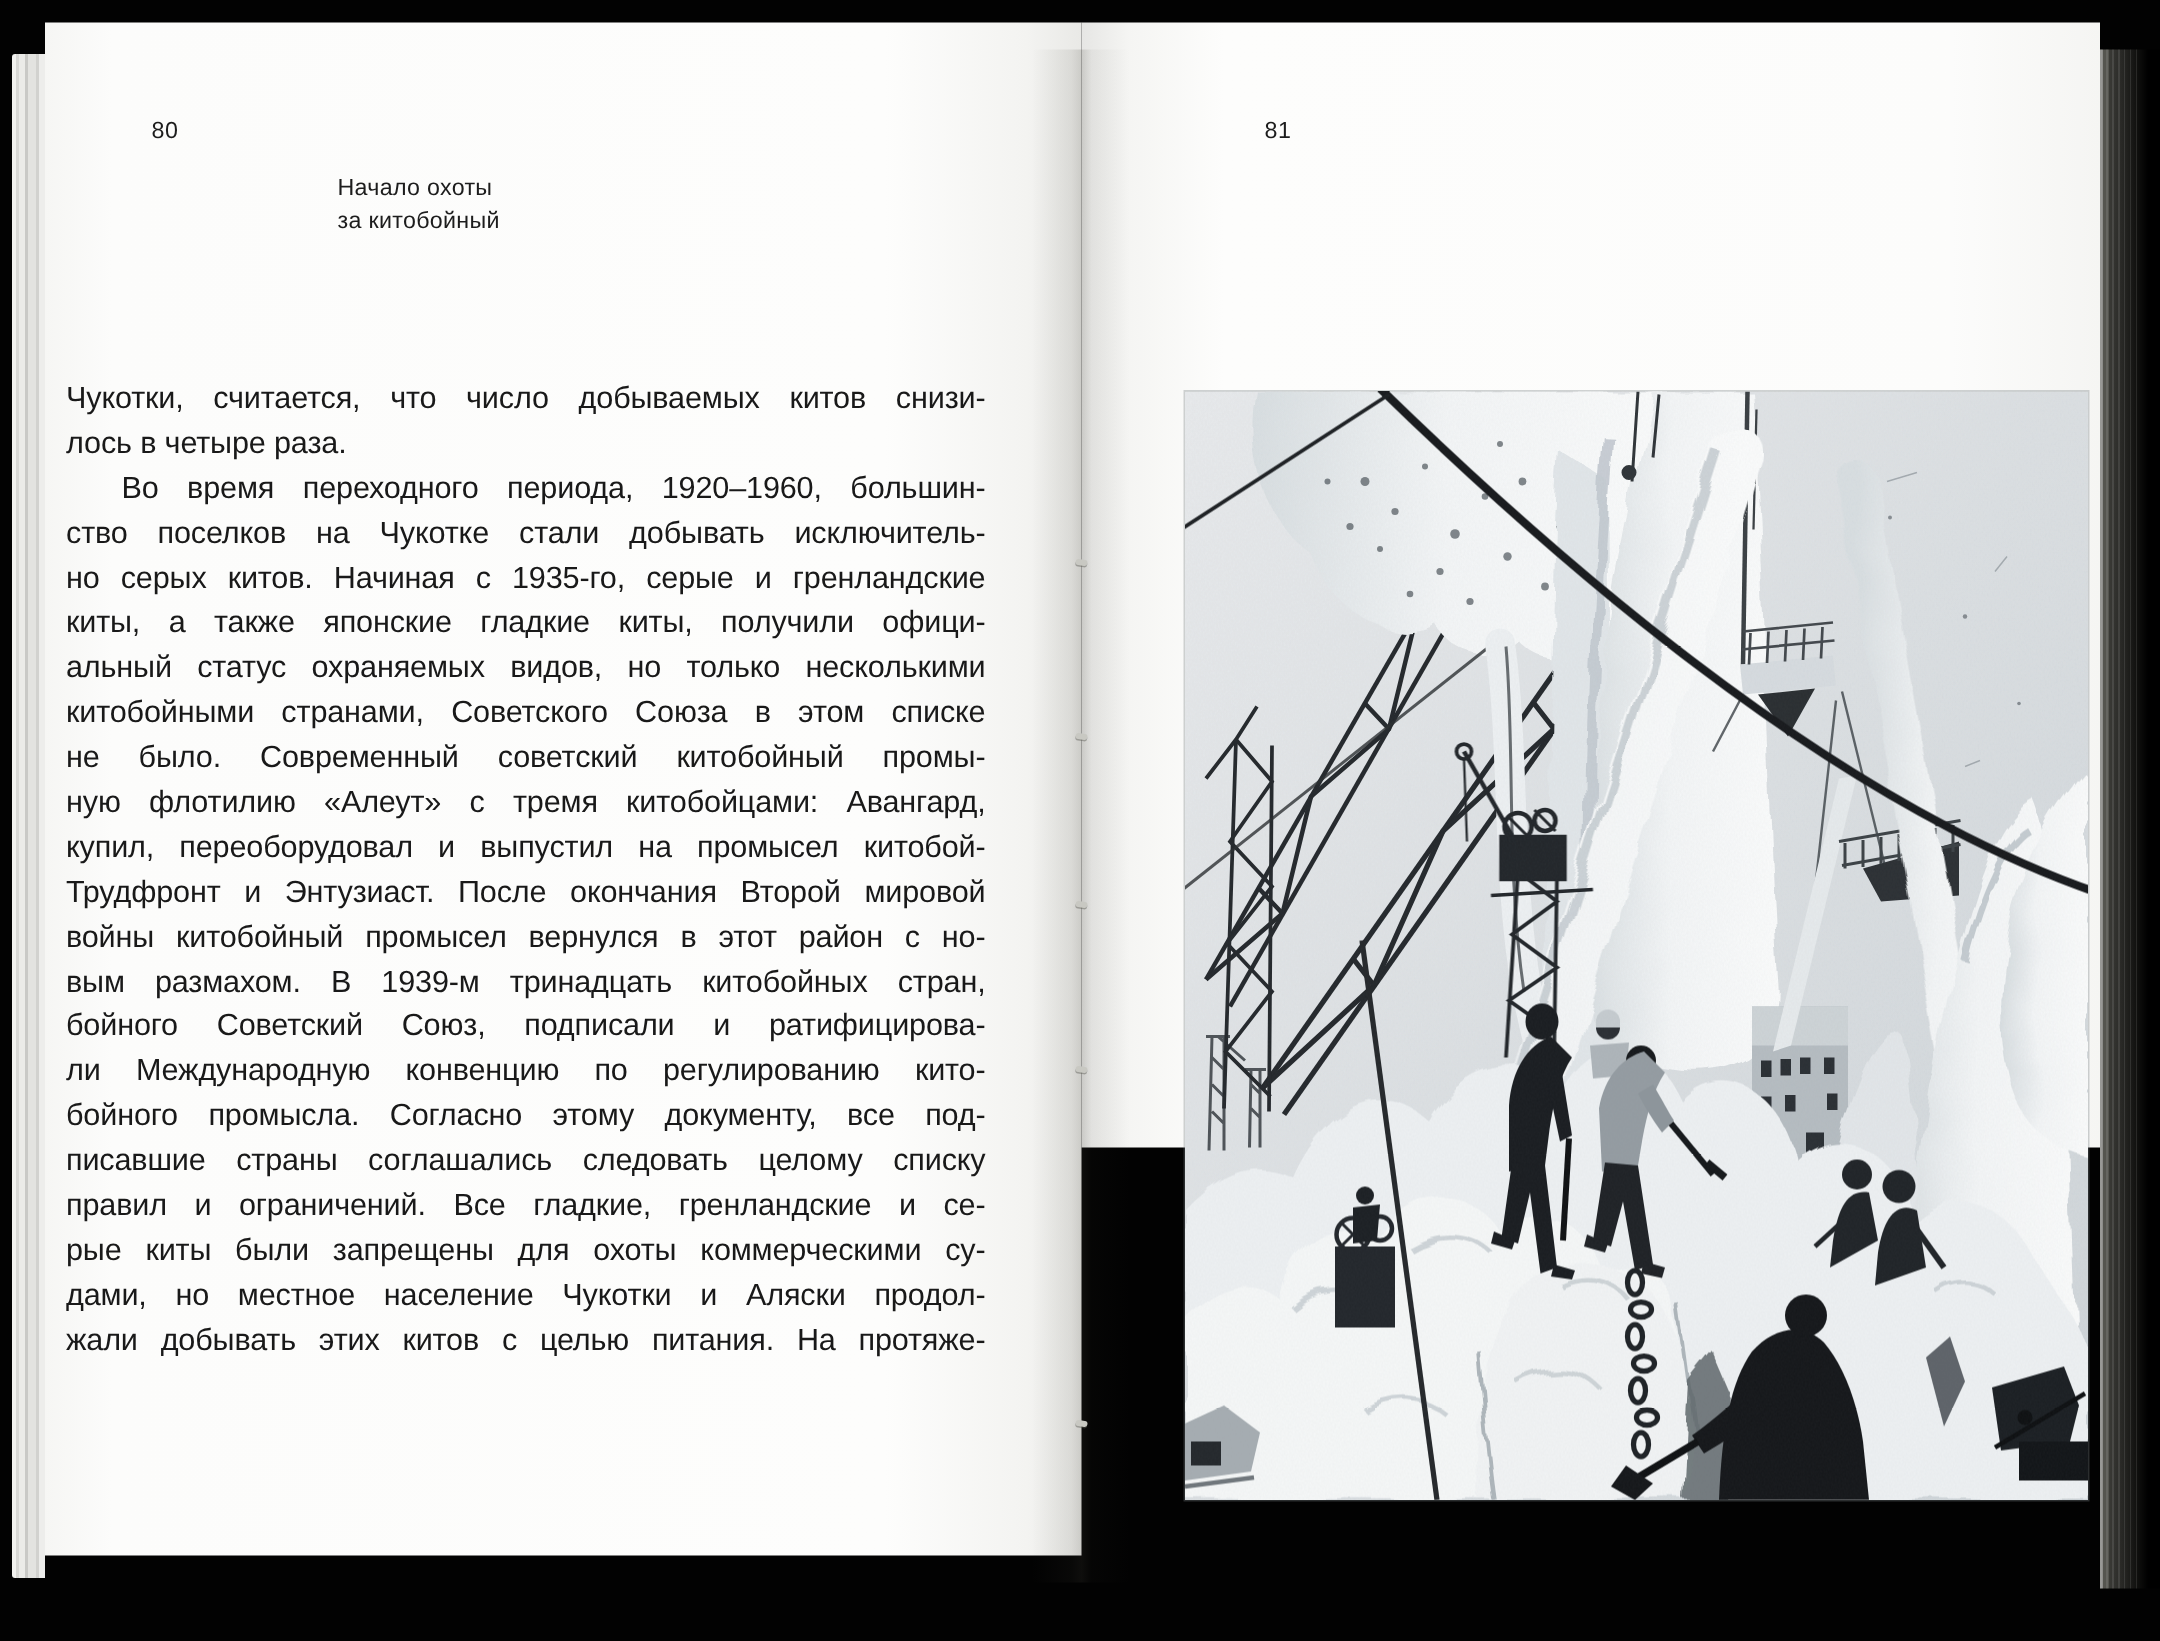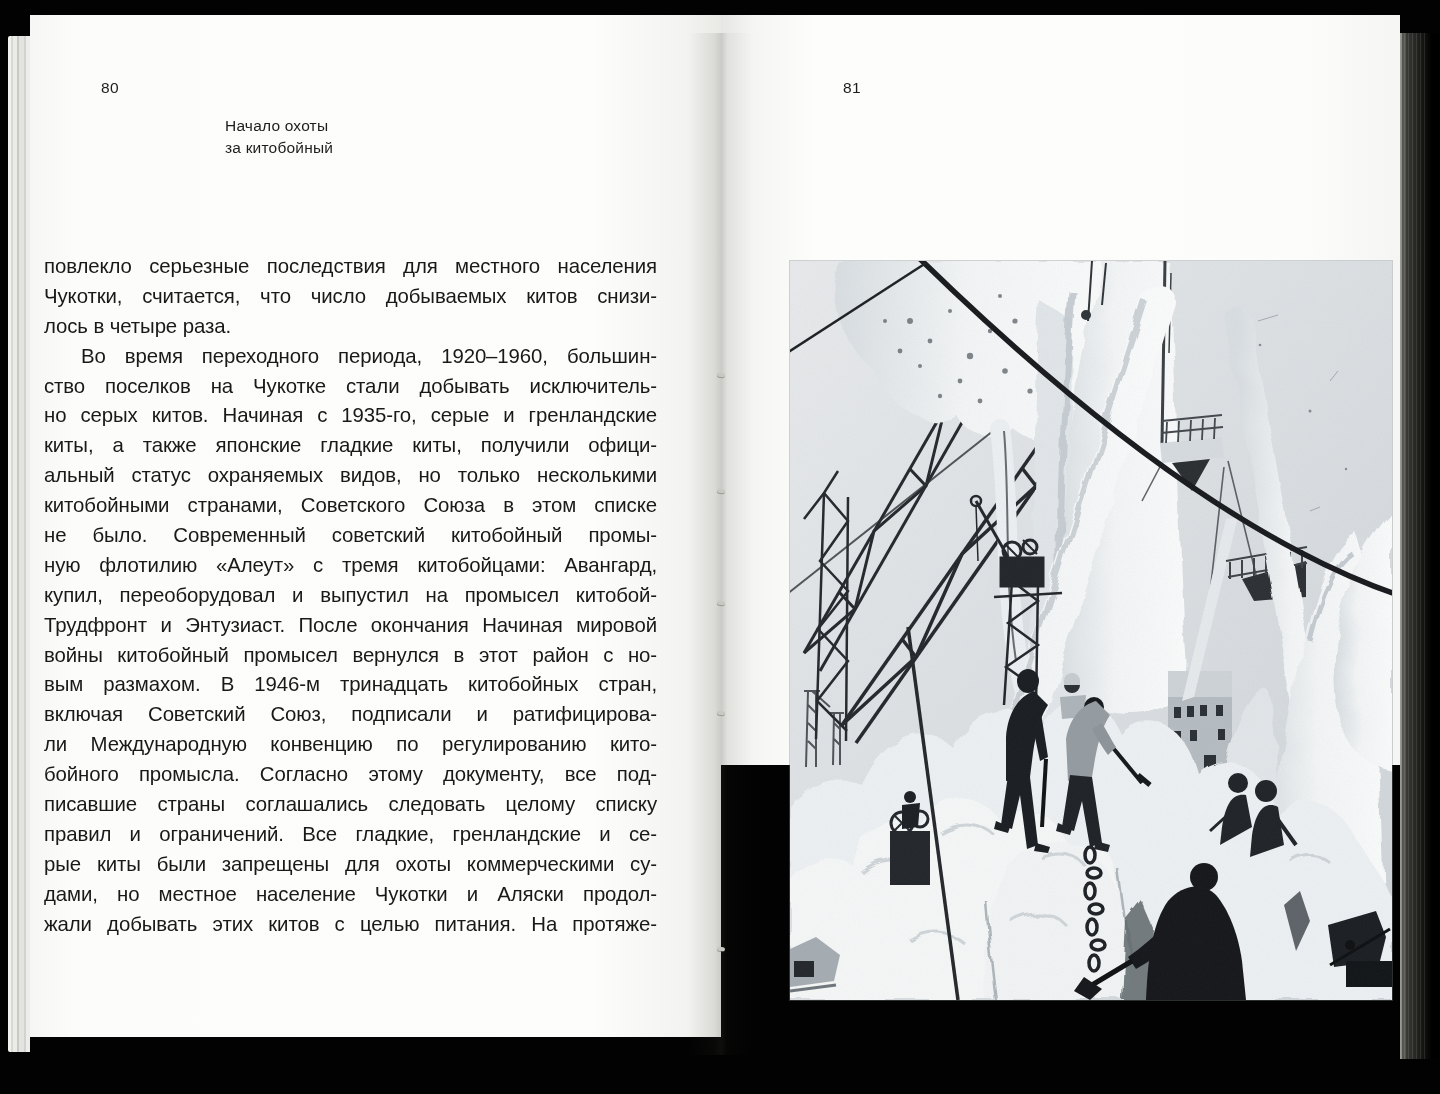--- a/index.html
+++ b/index.html
@@ -45,36 +45,35 @@
 
   <div class="edge-left"></div>
 
   <div class="page page-left">
     <div class="pagenum" style="left:71px">80</div>
     <div class="runhead" style="left:195px">
       <div>Начало охоты</div>
       <div>за китобойный</div>
     </div>
     <div class="bodytext" style="left:14px;top:237px">
-        <div class="bodyline">повлекло серьезные последствия для местного населения</div>
         <div class="bodyline">Чукотки, считается, что число добываемых китов снизи-</div>
         <div class="bodyline end">лось в четыре раза.</div>
         <div class="bodyline ind">Во время переходного периода, 1920–1960, большин-</div>
         <div class="bodyline">ство поселков на Чукотке стали добывать исключитель-</div>
         <div class="bodyline">но серых китов. Начиная с 1935-го, серые и гренландские</div>
         <div class="bodyline">киты, а также японские гладкие киты, получили офици-</div>
         <div class="bodyline">альный статус охраняемых видов, но только несколькими</div>
         <div class="bodyline">китобойными странами, Советского Союза в этом списке</div>
         <div class="bodyline">не было. Современный советский китобойный промы-</div>
         <div class="bodyline">ную флотилию «Алеут» с тремя китобойцами: Авангард,</div>
         <div class="bodyline">купил, переоборудовал и выпустил на промысел китобой-</div>
-        <div class="bodyline">Трудфронт и Энтузиаст. После окончания Начиная мировой</div>
+        <div class="bodyline">Трудфронт и Энтузиаст. После окончания Второй мировой</div>
         <div class="bodyline">войны китобойный промысел вернулся в этот район с но-</div>
-        <div class="bodyline">вым размахом. В 1946-м тринадцать китобойных стран,</div>
-        <div class="bodyline">включая Советский Союз, подписали и ратифицирова-</div>
+        <div class="bodyline">вым размахом. В 1939-м тринадцать китобойных стран,</div>
+        <div class="bodyline">бойного Советский Союз, подписали и ратифицирова-</div>
         <div class="bodyline">ли Международную конвенцию по регулированию кито-</div>
         <div class="bodyline">бойного промысла. Согласно этому документу, все под-</div>
         <div class="bodyline">писавшие страны соглашались следовать целому списку</div>
         <div class="bodyline">правил и ограничений. Все гладкие, гренландские и се-</div>
         <div class="bodyline">рые киты были запрещены для охоты коммерческими су-</div>
         <div class="bodyline">дами, но местное население Чукотки и Аляски продол-</div>
         <div class="bodyline">жали добывать этих китов с целью питания. На протяже-</div>
       </div>
   </div>
 

